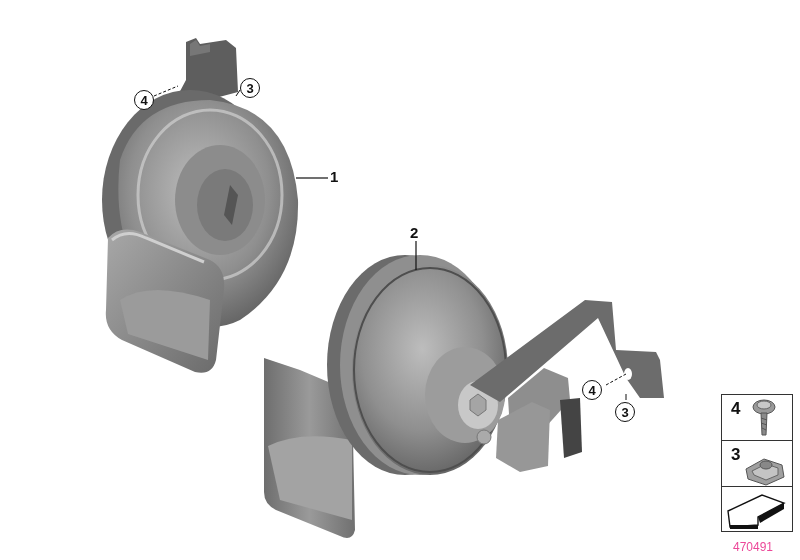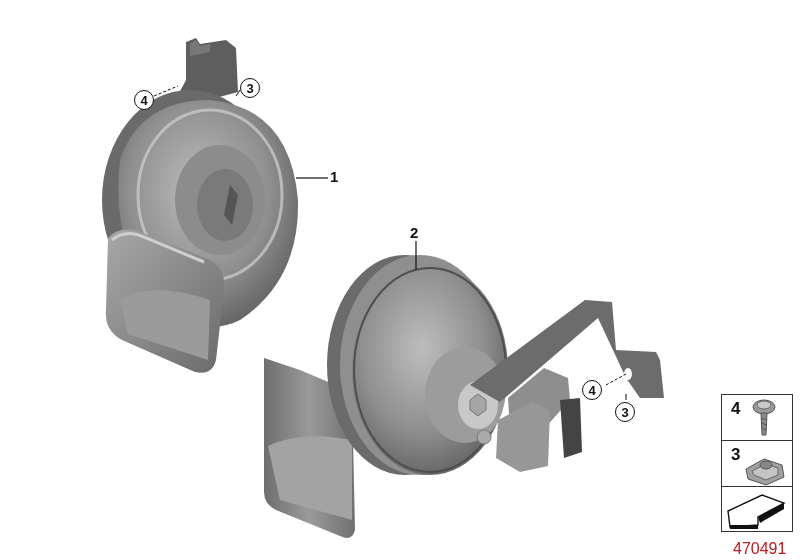--- a/index.html
+++ b/index.html
@@ -5,21 +5,21 @@
   html, body { margin:0; padding:0; background:#ffffff; }
   body { width:800px; height:560px; position:relative; overflow:hidden; font-family:"Liberation Sans", sans-serif; }
   .canvas { position:absolute; left:0; top:0; width:800px; height:560px; }
   .callout-circle { position:absolute; width:20px; height:20px; border:1.6px solid #111; border-radius:50%; background:#fff;
     display:flex; align-items:center; justify-content:center; font-weight:bold; font-size:13px; color:#111; box-sizing:border-box; }
   .label-num { position:absolute; font-weight:bold; font-size:15px; color:#111; }
   .legend { position:absolute; left:721px; top:394px; width:70px; border:1px solid #333; background:#fff; }
   .legend-cell { position:relative; border-bottom:1px solid #333; height:45px; }
   .legend-cell:last-child { border-bottom:none; height:44px; }
   .legend-num { position:absolute; left:9px; top:4px; font-weight:bold; font-size:17px; color:#111; }
-  .catalog-id { position:absolute; left:733px; top:540px; font-size:16px; color:#b91c1c; }
+  .catalog-id { position:absolute; left:733px; top:540px; font-size:12px; color:#ec4899; }
 </style>
 </head>
 <body>
 
 <div class="canvas">
 
   <svg width="800" height="560" style="position:absolute;left:0;top:0">
     <defs>
       <radialGradient id="g1" cx="45%" cy="40%" r="65%">
         <stop offset="0%" stop-color="#bdbdbd"></stop>

